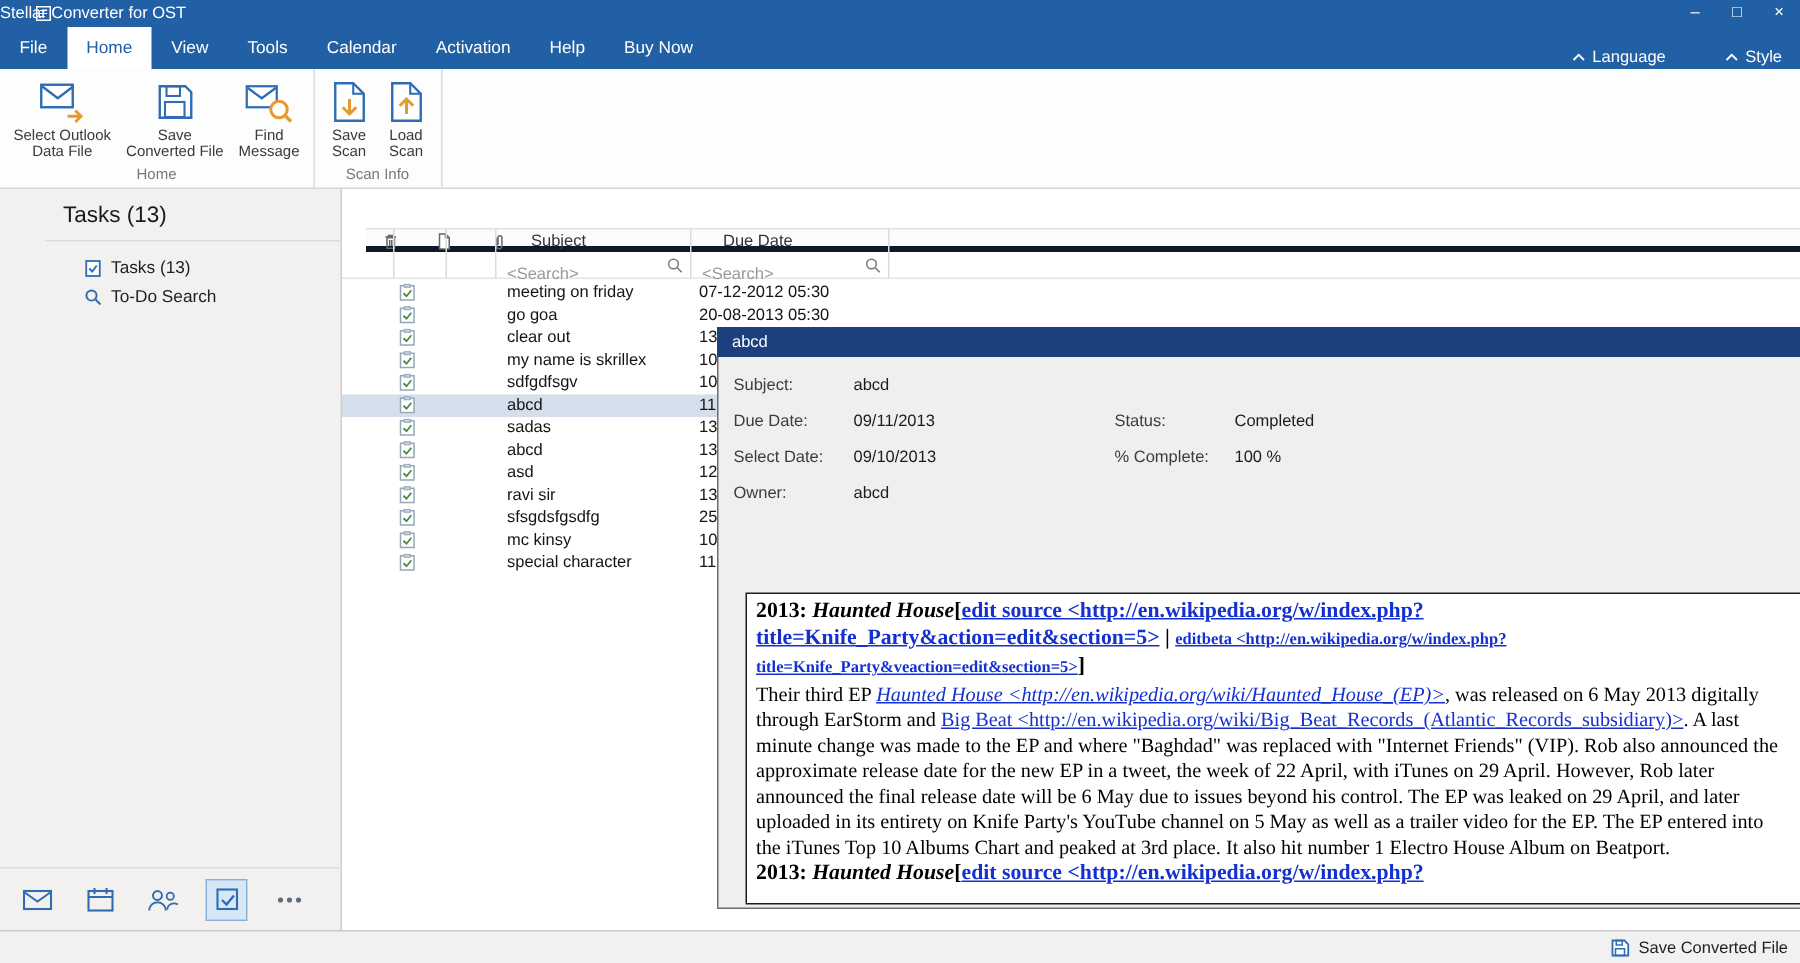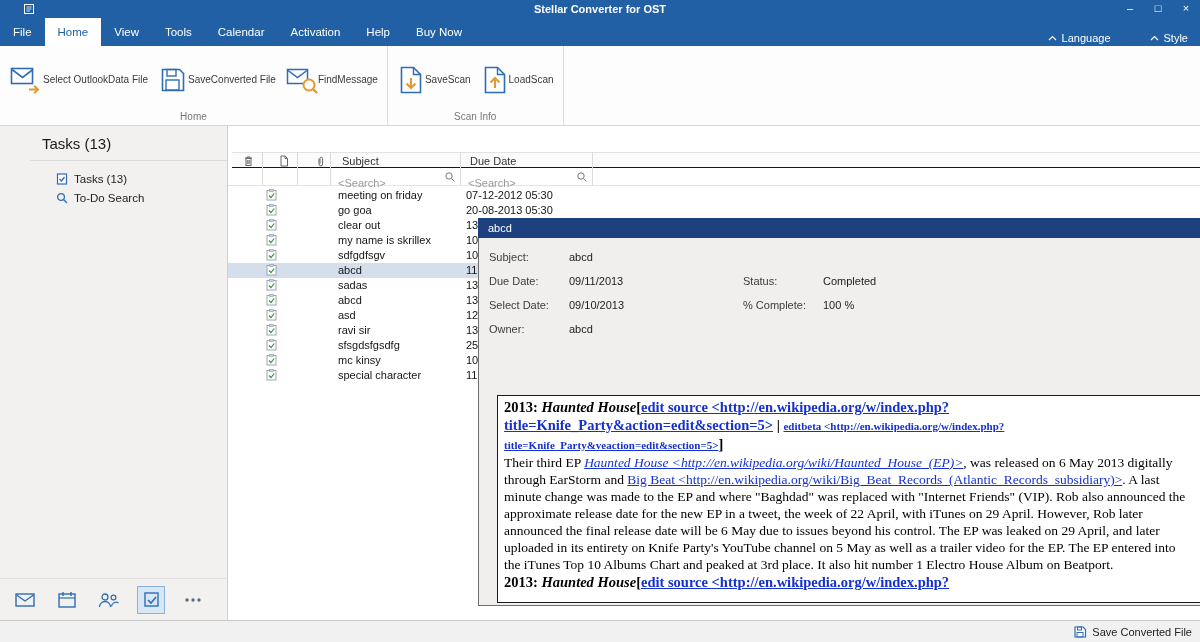--- a/index.html
+++ b/index.html
@@ -3,56 +3,56 @@
 <meta charset="utf-8">
 <style>
   *{margin:0;padding:0;box-sizing:border-box;}
   html,body{width:1200px;height:642px;}
   body{font-family:"Liberation Sans","DejaVu Sans",sans-serif;font-size:11px;color:#222;}
   .window{position:relative;width:1200px;height:642px;background:#fff;overflow:hidden;}
 
   
   .titlebar{position:absolute;left:0;top:0;width:100%;height:18px;background:#2160a5;color:#fff;z-index:20;}
   .app-icon{position:absolute;left:24px;top:4px;line-height:0;}
-  .win-title{position:absolute;left:0;right:0;top:0;line-height:18px;text-align:center;font-size:11px;font-weight:bold;}
+  .win-title{position:absolute;left:0;right:0;top:0;line-height:18px;text-align:left;font-size:11px;}
   .win-controls{position:absolute;right:0;top:0;height:18px;display:flex;}
   .wc{width:28px;text-align:center;line-height:17px;font-size:11px;cursor:default;}
 
   
   .menubar{position:absolute;left:0;top:18px;width:100%;height:28px;background:#2160a5;display:flex;align-items:stretch;padding-left:0;z-index:19;}
   .tab{padding:0 13px;line-height:28px;color:#fff;font-size:11.5px;cursor:default;}
   .tab.active{background:#fff;color:#2160a5;}
   .menu-right{position:absolute;right:12px;top:6px;height:28px;display:flex;align-items:center;gap:39px;color:#fff;font-size:11px;}
   .menu-dd{display:flex;align-items:center;gap:5px;cursor:default;}
   .chev{line-height:0;}
 
   
   .ribbon{position:absolute;left:0;top:46px;width:100%;height:80px;background:#fdfdfd;border-bottom:1px solid #d5d5d5;display:flex;z-index:18;}
   .rgroup{display:flex;flex-direction:column;border-right:1px solid #dcdcdc;padding:3px 4px 0 4px;}
   .rbtns{display:flex;flex:1;}
-  .rbtn{display:flex;flex-direction:row;align-items:center;padding:2px 5px 0;cursor:default;}
+  .rbtn{display:flex;flex-direction:column;align-items:center;padding:2px 5px 0;cursor:default;}
   .rbtn .ricon{height:34px;display:flex;align-items:center;line-height:0;}
   .rlbl{font-size:10px;line-height:11px;color:#3a3a3a;text-align:center;white-space:nowrap;}
   .rgrouplbl{text-align:center;font-size:10px;color:#777;padding:3px 0 3px;}
 
   
   .sidebar{position:absolute;left:0;top:126px;width:228px;height:494px;background:#f2f1ef;border-right:1px solid #cfcfcf;z-index:5;padding-left:30px;}
   .sb-title{font-size:15px;color:#1a1a1a;padding:9px 12px 8px;border-bottom:1px solid #dcdcdc;}
   .sb-tree{padding-top:8px;}
   .tree-item{display:flex;align-items:center;height:19px;font-size:11.5px;color:#222;padding-left:14px;gap:6px;cursor:default;}
   .tree-item.root{color:#1e4fa3;font-weight:bold;}
   .tree-item.child{padding-left:26px;}
   .tree-ic,.tree-arrow{line-height:0;}
   .sb-bottom{position:absolute;left:0;right:1px;bottom:0;height:42px;border-top:1px solid #e0dedc;display:flex;align-items:center;gap:16px;padding-left:12px;}
   .nav-ic{display:flex;align-items:center;justify-content:center;width:26px;height:26px;line-height:0;cursor:default;}
   .nav-ic.selected{background:#d8e7f6;outline:1px solid #8ab1dc;}
 
   
   .main{position:absolute;left:228px;top:126px;width:972px;height:494px;background:#fff;z-index:4;}
-  .thead{position:absolute;left:4px;top:26px;right:0;height:16px;border-top:1px solid #e2e2e2;border-bottom:1px solid #0f172a;background:#fbfbfb;}
+  .thead{position:absolute;left:16px;top:26px;right:0;height:16px;border-top:1px solid #e2e2e2;border-bottom:4px solid #0f172a;background:#fbfbfb;}
   .hic{position:absolute;top:2px;line-height:0;}
   .hlbl{position:absolute;top:2px;font-size:11px;color:#333;}
   .tsearch{position:absolute;left:0;top:42px;right:0;height:18px;border-bottom:1px solid #e4e4e4;}
   .sph{position:absolute;top:9px;font-size:11px;color:#9a9a9a;}
   .smag{position:absolute;top:3px;line-height:0;}
   .vsep{position:absolute;top:26px;height:34px;width:1px;background:#dcdcdc;}
   .trows{position:absolute;left:0;top:62px;right:0;}
   .trow{position:relative;height:15px;font-size:11px;color:#141414;cursor:default;}
   .trow.selected{background:#d4dfeb;}
   .row-icon{position:absolute;left:38px;top:1px;line-height:0;}

